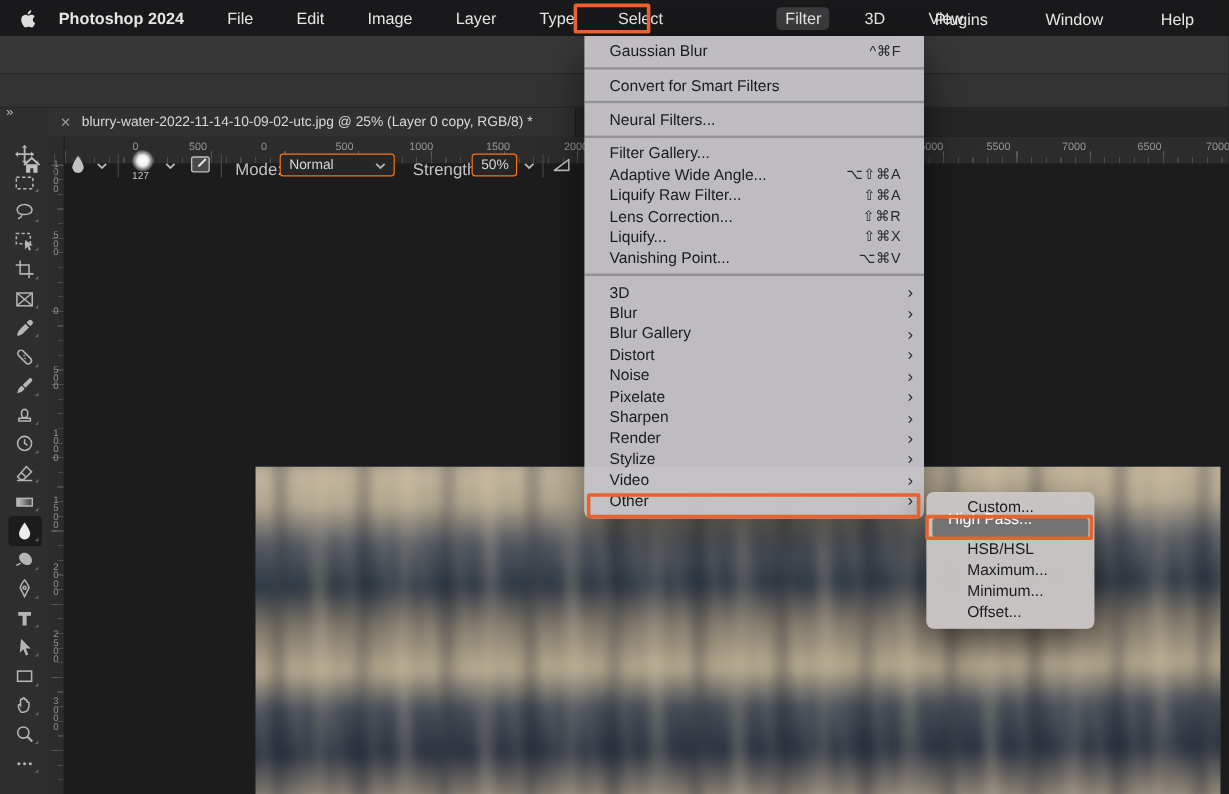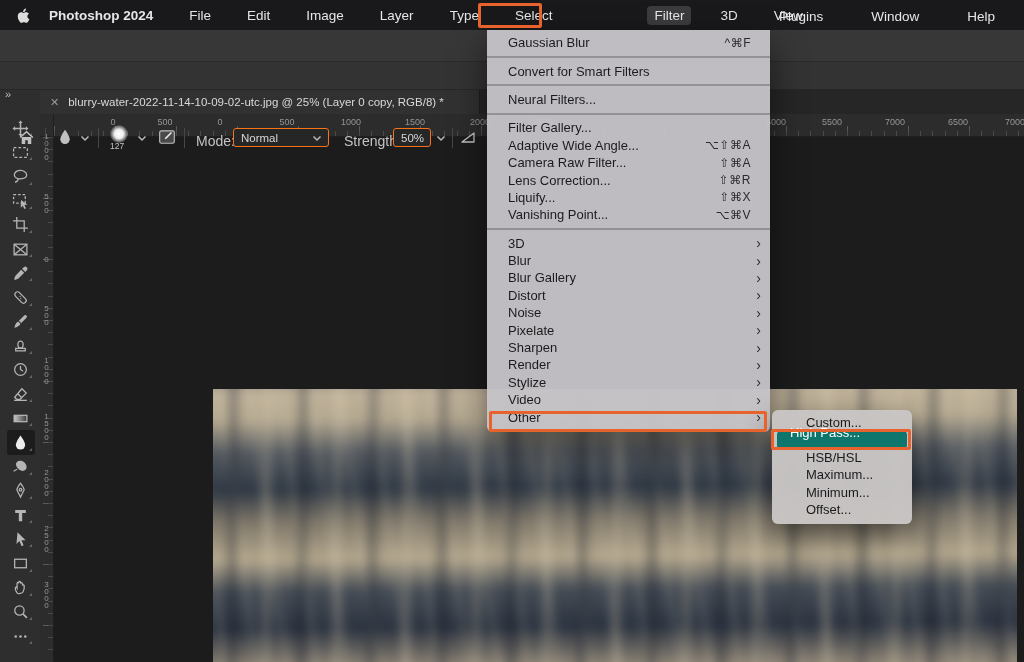--- a/index.html
+++ b/index.html
@@ -107,21 +107,21 @@
     background:rgba(200,197,196,0.97); border-radius:6px;
     box-shadow:0 12px 28px rgba(0,0,0,0.45); z-index:50; }
   .row { height:17.4px; display:flex; align-items:center; padding:0 9px 0 21px;
     color:#1b1b1d; font-size:13px; }
   .submenu .row { padding:0 9px 0 34px; }
   .row .lbl { flex:1; white-space:nowrap; }
   .row .sc { font-size:12px; color:#2a2a2c; letter-spacing:0.5px; }
   .row .arrow { width:10px; text-align:right; }
   .row.has-sub .arrow::before { content:"›"; font-size:14px; color:#2a2a2c; }
   .row.sep { height:2px; padding:0; margin:4.5px 0; background:rgba(96,94,98,0.45); }
-  .row.highlighted { background:#0f766e; color:#ffffff; margin:0 5px; padding:0 4px 15px 13px;
+  .row.highlighted { background:#737373; color:#ffffff; margin:0 5px; padding:0 4px 15px 13px;
     border-radius:4px; }
 
   
   .ann { position:absolute; border:3px solid #e8622d; border-radius:2px; z-index:60; pointer-events:none; }
   .ann.filter-box { left:478px; top:3px; width:64px; height:25px; }
   .ann.other-box { left:489px; top:411px; width:278px; height:21px; }
   .ann.highpass-box { left:771px; top:429px; width:140px; height:21px; }
 </style>
 </head>
 <body>
@@ -425,21 +425,21 @@
         <span class="arrow"></span>
       </div>
 
       <div class="row">
         <span class="lbl">Adaptive Wide Angle...</span>
         <span class="sc">⌥⇧⌘A</span>
         <span class="arrow"></span>
       </div>
 
       <div class="row">
-        <span class="lbl">Camera Raw Filter...</span>
+        <span class="lbl">Liquify Raw Filter...</span>
         <span class="sc">⇧⌘A</span>
         <span class="arrow"></span>
       </div>
 
       <div class="row">
         <span class="lbl">Lens Correction...</span>
         <span class="sc">⇧⌘R</span>
         <span class="arrow"></span>
       </div>
 

